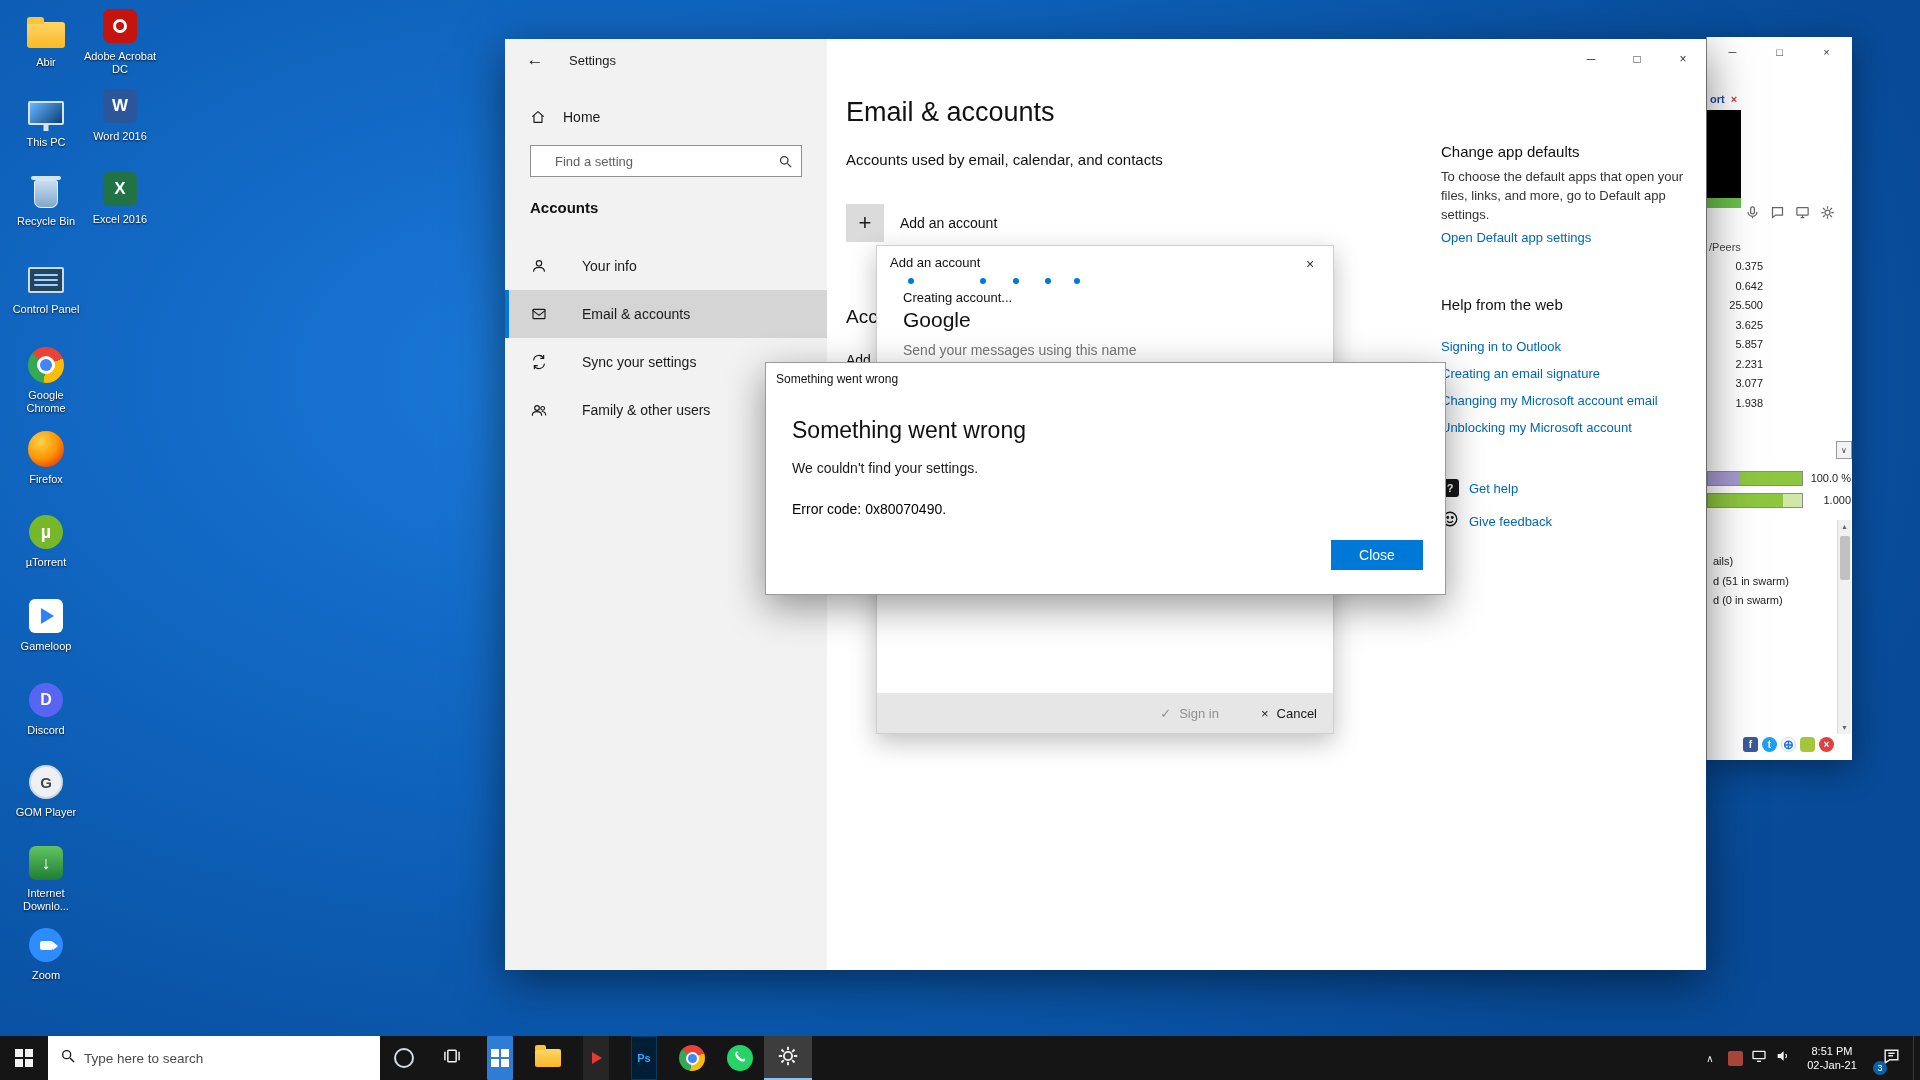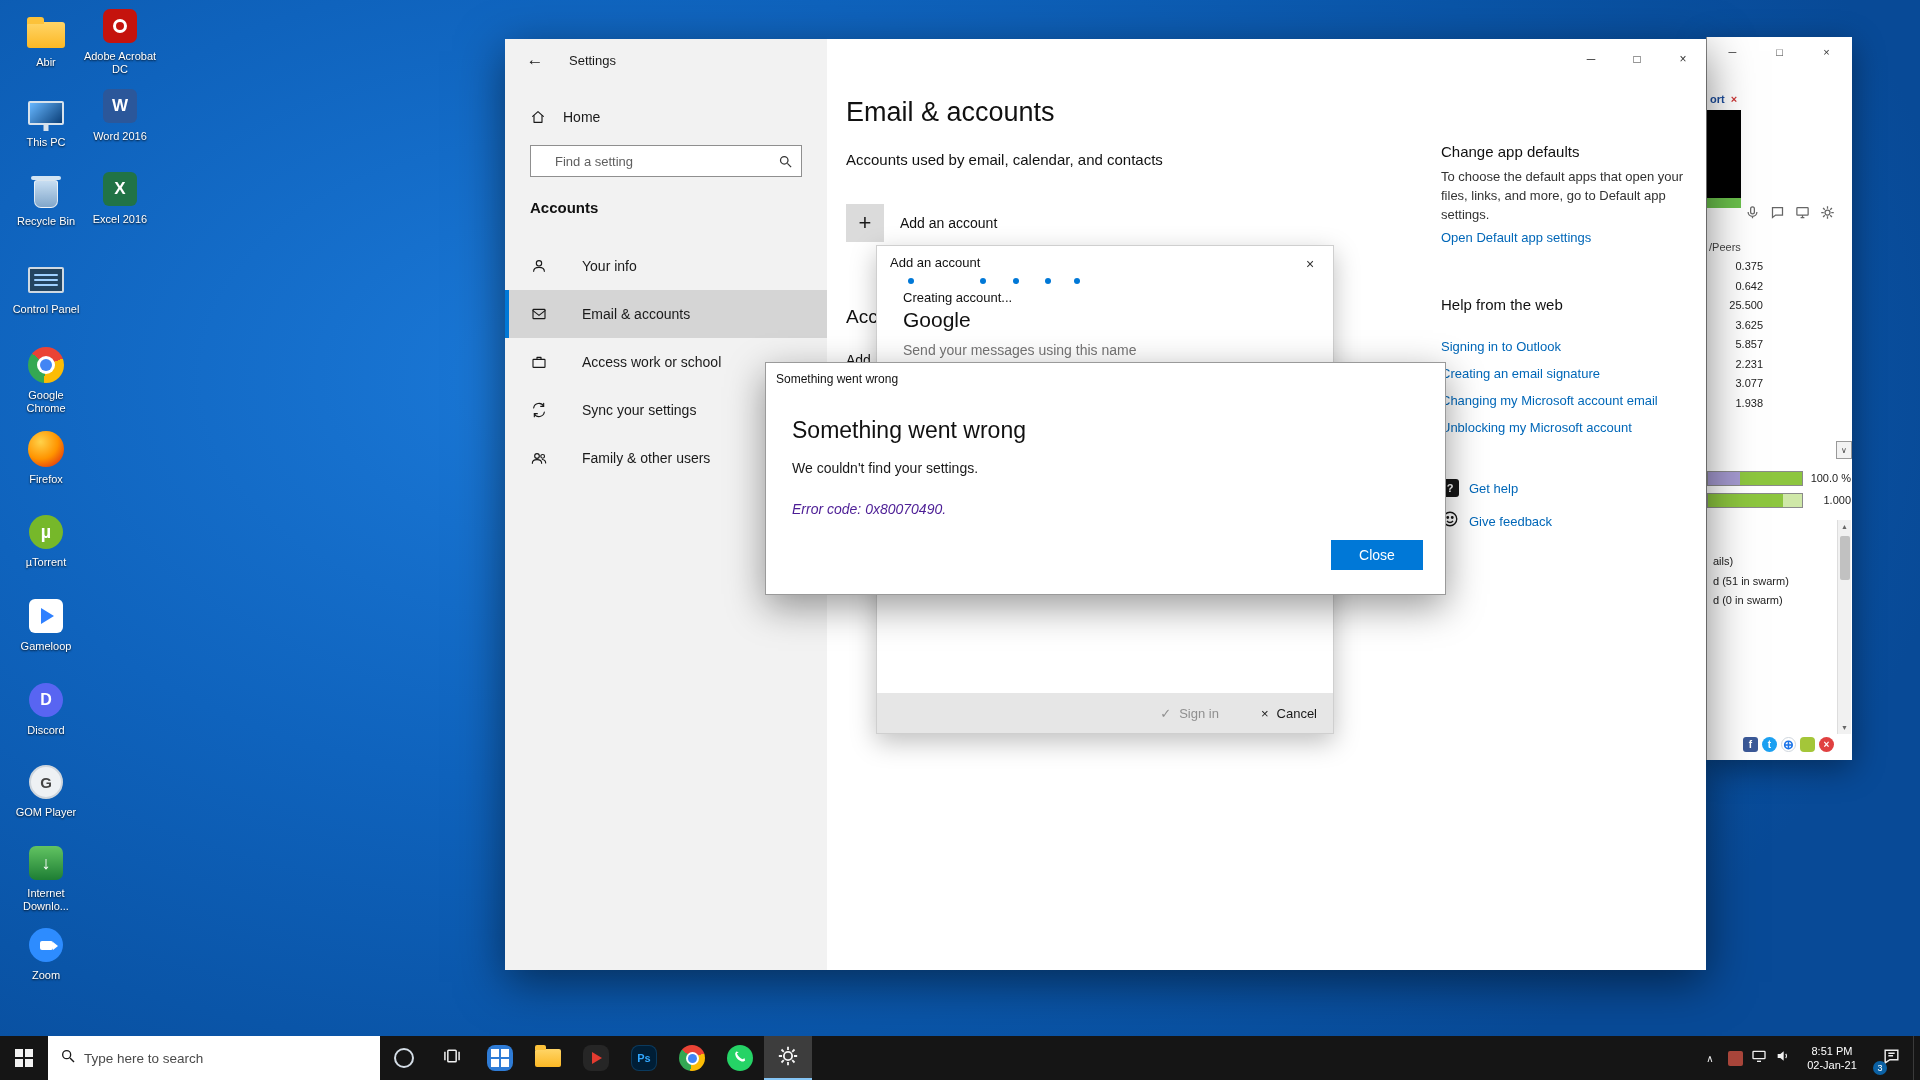--- a/index.html
+++ b/index.html
@@ -93,21 +93,21 @@
   .ad-btn { display:flex; align-items:center; gap:8px; font-size:13px; cursor:pointer; color:#1a1a1a; }
   .ad-btn .sym { font-size:13px; }
   .ad-btn.disabled { color:#8f8f8f; }
 
   
   .err-dialog { left:765px; top:362px; width:681px; height:233px; border:1px solid #9a9a9a; box-shadow:0 12px 36px rgba(0,0,0,.4); z-index:40; }
   .ed-titlebar { position:absolute; left:0; top:0; width:100%; height:30px; }
   .ed-titlebar span { position:absolute; left:10px; top:9px; font-size:12px; color:#111; }
   .ed-heading { position:absolute; left:26px; top:54px; font-size:23px; font-weight:400; color:#111; }
   .ed-message { position:absolute; left:26px; top:97px; font-size:14px; color:#1a1a1a; }
-  .ed-code { position:absolute; left:26px; top:138px; font-size:14px; color:#4c1d95;font-style:italic; }
+  .ed-code { position:absolute; left:26px; top:138px; font-size:14px; color:#000000; }
   .ed-close { position:absolute; right:22px; bottom:24px; width:92px; height:30px; background:#0078d7; color:#fff; border:none; font-size:14px; font-family:inherit; cursor:pointer; }
 
   
   .tor-win { left:1706px; top:37px; width:146px; height:723px; box-shadow:0 8px 30px rgba(0,0,0,.4); z-index:10; border-left:1px solid #8a8a8a; }
   .tw-controls { position:absolute; right:2px; top:0; display:flex; }
   .tw-controls .wc-btn { width:47px; height:30px; font-size:11px; }
   .tw-tab { position:absolute; left:3px; top:56px; font-size:11px; font-weight:700; color:#1b4c9c; display:flex; gap:6px; align-items:center; cursor:pointer; }
   .tw-tab .tw-tab-x { color:#c33; font-weight:700; font-size:11px; }
   .tw-black { position:absolute; left:0; top:73px; width:34px; height:88px; background:#000; }
   .tw-green { position:absolute; left:0; top:161px; width:34px; height:10px; background:#6abf4b; }
@@ -134,21 +134,21 @@
   .taskbar { position:absolute; left:0; bottom:0; width:1920px; height:44px; background:#151515; display:flex; align-items:stretch; z-index:50; }
   .tb-start { width:48px; display:flex; align-items:center; justify-content:center; cursor:pointer; }
   .winlogo { display:grid; grid-template-columns:8px 8px; grid-template-rows:8px 8px; gap:2px; }
   .winlogo span { background:#f2f2f2; }
   .tb-search { width:332px; background:#fff; display:flex; align-items:center; gap:8px; padding:0 12px; cursor:text; }
   .tb-search input { flex:1; border:none; outline:none; font-size:13.5px; font-family:inherit; color:#111; background:transparent; }
   .tb-search input::placeholder { color:#4a4a4a; }
   .tb-cell { width:48px; display:flex; align-items:center; justify-content:center; cursor:pointer; position:relative; }
   .tb-cell.active { background:#3d3d3d; box-shadow:inset 0 -2px 0 #85c5f5; }
   .cortana-ring { width:20px; height:20px; border-radius:50%; border:2px solid #d4dde6; }
-  .tb-tile { width:26px; height:26px; border-radius:8px; display:flex; align-items:center; justify-content:center; }
+  .tb-tile { width:26px; height:44px; border-radius:1px; display:flex; align-items:center; justify-content:center; }
   .apgrid { display:grid; grid-template-columns:8px 8px; grid-template-rows:8px 8px; gap:2px; }
   .apgrid span { background:#fff; }
   .t-blue { background:#2f7cd6; }
   .folder-s { width:26px; height:18px; background:linear-gradient(#ffd567,#fcb825); border-radius:2px; position:relative; }
   .folder-s::before { content:""; position:absolute; top:-4px; left:0; width:11px; height:5px; background:#fcc23a; border-radius:2px 2px 0 0; }
   .t-media { background:#262626; }
   .t-media i { width:0; height:0; border-left:10px solid #e33b30; border-top:6px solid transparent; border-bottom:6px solid transparent; margin-left:2px; }
   .t-ps { background:#001e36; color:#31a8ff; font-weight:700; font-size:11px; border:1px solid #31a8ff33; }
   .chrome-s { width:26px; height:26px; border-radius:50%; background:conic-gradient(from -50deg,#ea4335 0 33%,#fbbc05 0 66%,#34a853 0 100%); position:relative; }
   .chrome-s::before { content:""; position:absolute; inset:6.5px; border-radius:50%; background:#fff; }
@@ -408,29 +408,20 @@
             <svg width="16" height="16" viewBox="0 0 24 24" fill="none" stroke="#191919" stroke-width="1.7" stroke-linecap="round" stroke-linejoin="round">
               <rect x="3" y="5" width="18" height="14" rx="1"></rect>
               <path d="M3 7l9 7 9-7"></path>
             </svg>
           </span>
         <span>Email &amp; accounts</span>
       </div>
       <div class="sw-item">
         <span class="sw-ico">
             <svg width="16" height="16" viewBox="0 0 24 24" fill="none" stroke="#191919" stroke-width="1.7" stroke-linecap="round" stroke-linejoin="round">
-              <rect x="3" y="8" width="18" height="12" rx="1"></rect>
-              <path d="M9 8V5h6v3"></path>
-            </svg>
-          </span>
-        <span>Access work or school</span>
-      </div>
-      <div class="sw-item">
-        <span class="sw-ico">
-            <svg width="16" height="16" viewBox="0 0 24 24" fill="none" stroke="#191919" stroke-width="1.7" stroke-linecap="round" stroke-linejoin="round">
               <path d="M4 9a8 8 0 0 1 15-2.5M20 15a8 8 0 0 1-15 2.5"></path>
               <path d="M19 2v4.5h-4.5M5 22v-4.5h4.5"></path>
             </svg>
           </span>
         <span>Sync your settings</span>
       </div>
       <div class="sw-item">
         <span class="sw-ico">
             <svg width="16" height="16" viewBox="0 0 24 24" fill="none" stroke="#191919" stroke-width="1.7" stroke-linecap="round" stroke-linejoin="round">
               <circle cx="9" cy="9" r="3.5"></circle>

